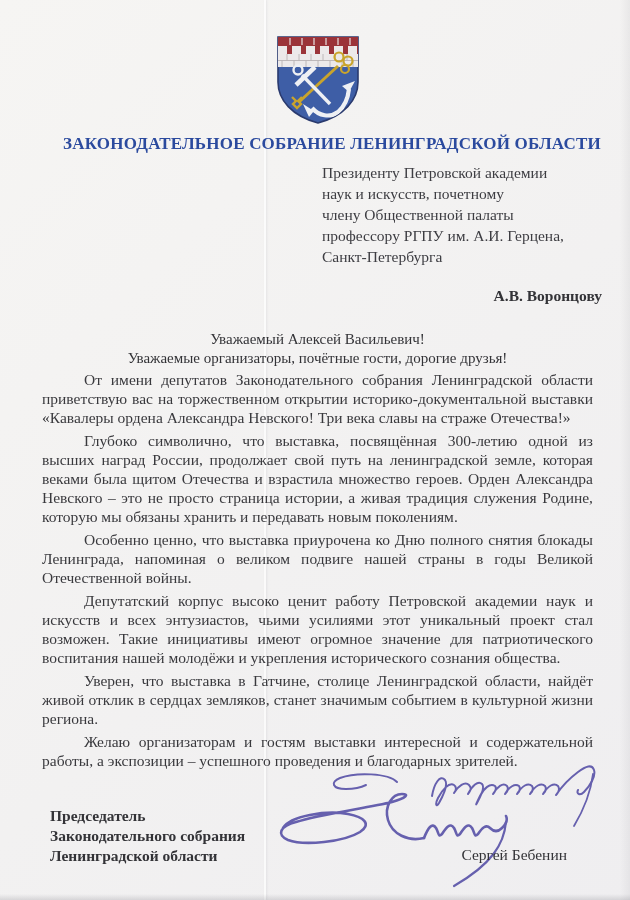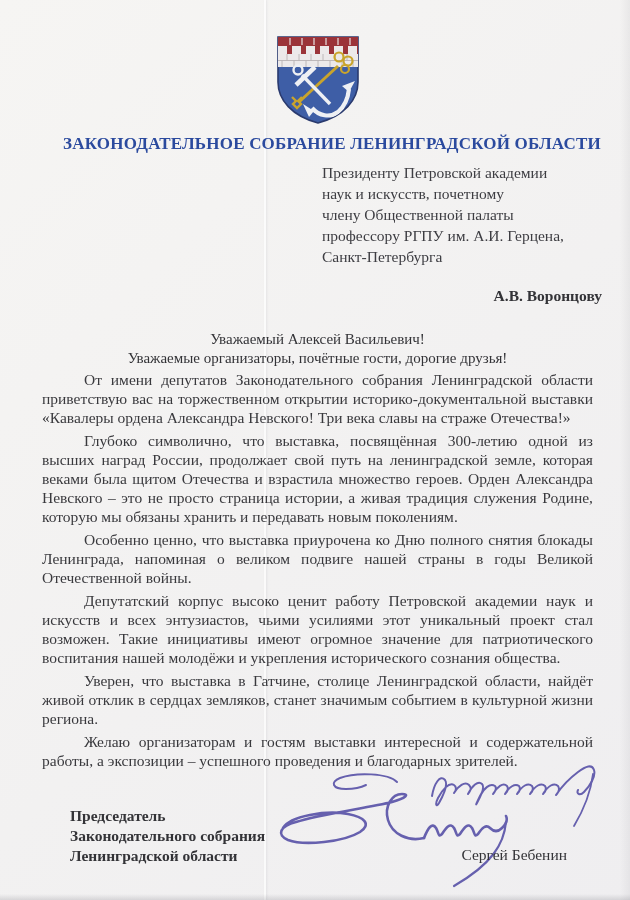--- a/index.html
+++ b/index.html
@@ -45,21 +45,21 @@
     color: #333337;
   }
   .paras { margin-top: 2px; }
   .paras p {
     margin: 0 0 4px 0;
     font-size: 15.5px; line-height: 19px;
     text-align: justify; text-indent: 42px;
   }
   .sign-left {
     position: absolute; left: 50px; top: 806px;
-    font-weight: bold; font-size: 15.5px; line-height: 20px; color: #333337; margin-left: 20px;
+    font-weight: bold; font-size: 15.5px; line-height: 20px; color: #333337;
   }
   .signer-name {
     position: absolute; right: 63px; top: 846px;
     font-weight: normal; font-size: 15.5px; color: #333337;
   }
   .signature-svg { position: absolute; left: 260px; top: 748px; width: 360px; height: 150px; }
   .ink { fill: none; stroke: #6660ae; stroke-linecap: round; stroke-linejoin: round; }
 </style>
 </head>
 <body>

